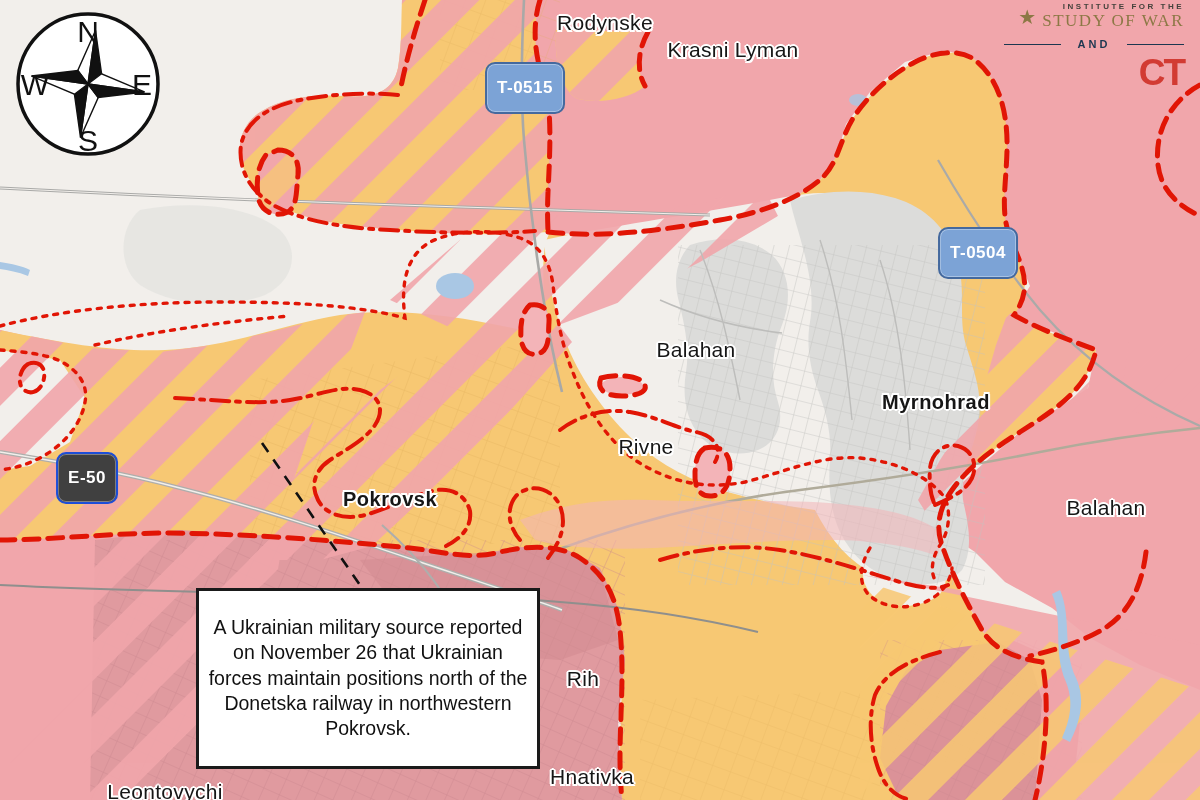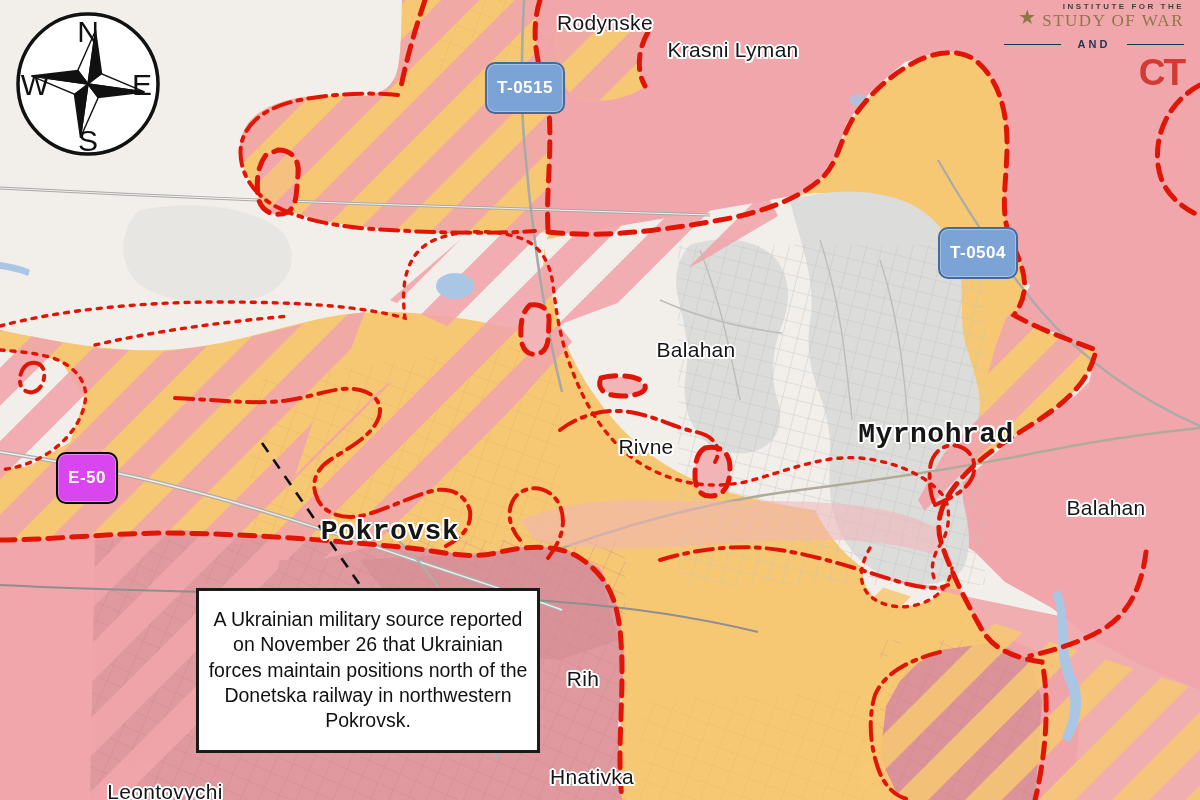--- a/index.html
+++ b/index.html
@@ -4,30 +4,30 @@
 <style>
   html,body{margin:0;padding:0;}
   body{font-family:"Liberation Sans",sans-serif;}
   .stage{position:relative;width:1200px;height:800px;overflow:hidden;background:#f2efeb;}
   .stage svg.map{position:absolute;left:0;top:0;}
   
   .label{position:absolute;transform:translate(-50%,-50%);white-space:nowrap;color:#161616;
     text-shadow:-1.5px -1.5px 0 #fff,1.5px -1.5px 0 #fff,-1.5px 1.5px 0 #fff,1.5px 1.5px 0 #fff,
        0 -2px 0 #fff,0 2px 0 #fff,-2px 0 0 #fff,2px 0 0 #fff;}
   .town{font-size:21px;font-weight:500;letter-spacing:.3px;}
-  .city{font-family:Liberation Mono, monospace;font-size:28px;font-weight:bold;letter-spacing:.5px;margin-top:32px;}
+  .city{font-family:Liberation Sans, sans-serif;font-size:20px;font-weight:bold;letter-spacing:.5px;}
   
   .shield{position:absolute;transform:translate(-50%,-50%);padding:14px 10px;border-radius:10px;
     font-size:17px;font-weight:700;color:#fff;letter-spacing:.5px;
     box-shadow:0 0 0 1px rgba(255,255,255,.35) inset;}
   .shield.blue{background:#7ca3d6;border:2px solid #44699e;}
-  .shield.green{background:#d946ef;border:2px solid #000000;}
+  .shield.green{background:#404040;border:2px solid #1d4ed8;}
   
   .note{position:absolute;left:196px;top:588px;width:326px;background:#fff;border:3px solid #1a1a1a;
-    padding:16px 6px;text-align:center;font-size:19.5px;line-height:1.3;color:#111;}
+    padding:24px 6px;text-align:center;font-size:19.5px;line-height:1.3;color:#111;}
   
   .compass{position:absolute;left:14px;top:10px;}
   
   .logo{position:absolute;right:16px;top:6px;width:180px;text-align:right;color:#1c3750;}
   .logo .isw{font-family:"Liberation Serif","DejaVu Serif",serif;font-weight:bold;font-size:62px;
     line-height:.95;letter-spacing:1px;color:#1c3750;}
   .logo .inst-row{display:flex;justify-content:flex-end;align-items:center;gap:6px;margin-top:-4px;}
   .logo .star{color:#8c7845;font-size:20px;line-height:1;}
   .logo .inst{font-size:8px;font-weight:bold;letter-spacing:2.5px;color:#44423c;}
   .logo .sow{font-family:"Liberation Serif","DejaVu Serif",serif;font-size:17px;letter-spacing:1.5px;

